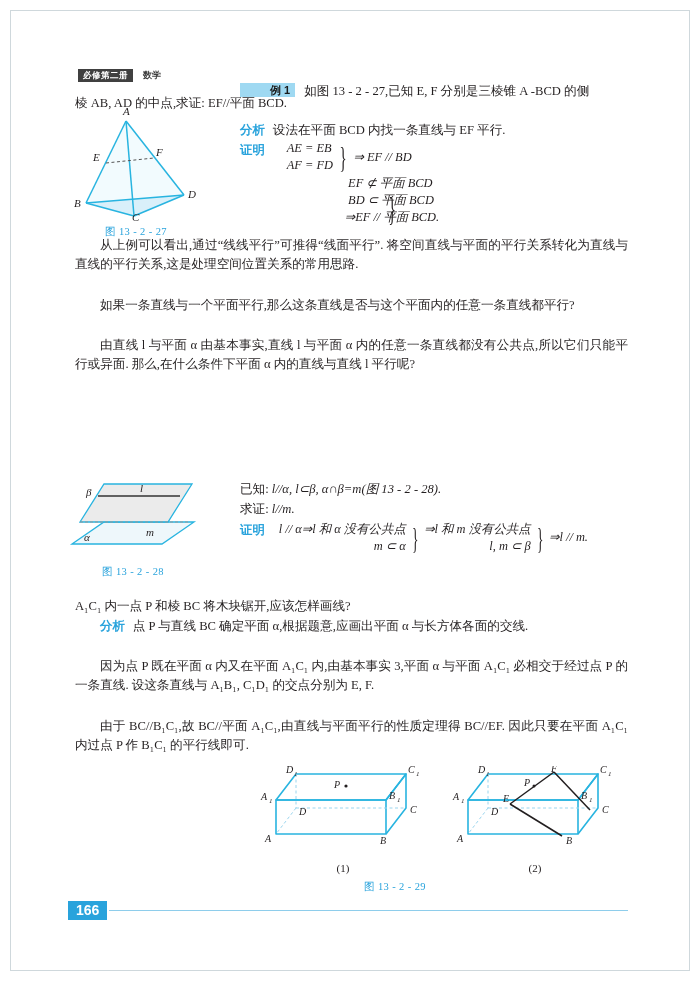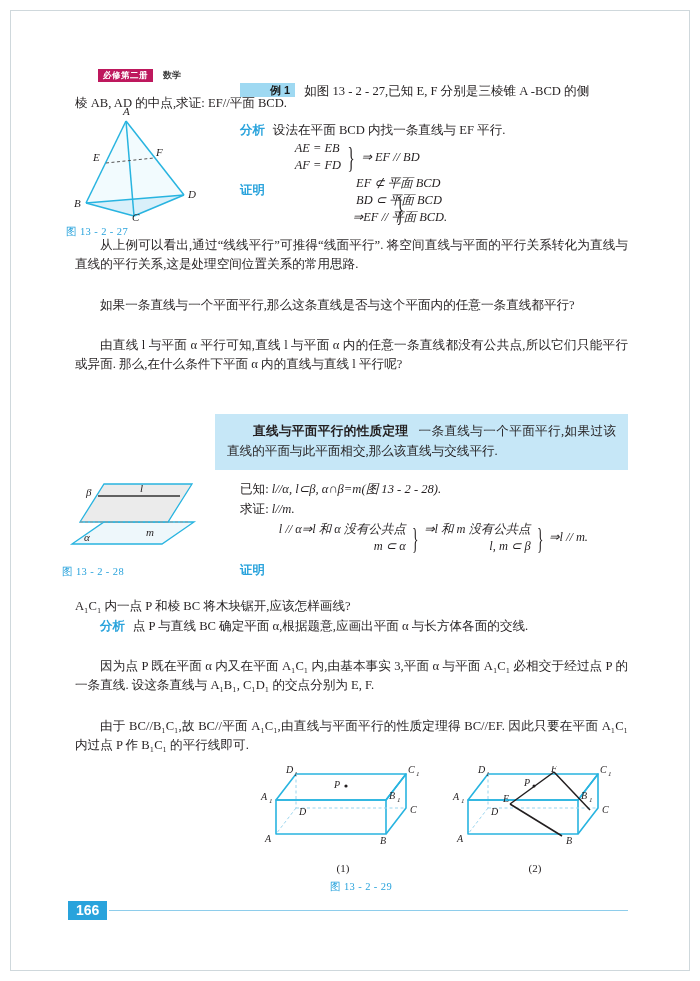--- a/index.html
+++ b/index.html
@@ -30,29 +30,28 @@
   
   .header {
     position: absolute;
     left: 78px;
     top: 69px;
     display: flex;
     align-items: center;
     gap: 6px;
   }
   .header-badge {
-    background: #be185d;
+    background: #404040;
     color: #ffffff;
     font-family: "Liberation Sans", sans-serif;
     font-size: 8.5px;
     font-weight: bold;
     padding: 2px 5px 2.5px 5px;
     letter-spacing: .5px;
     line-height: 1;
-    margin-left: 20px;
   }
   .header-subject {
     font-family: "Liberation Sans", sans-serif;
     font-size: 9px;
     font-weight: bold;
     color: #3f3f3f;
     padding-left: 4px;
   }
 
   
@@ -89,21 +88,20 @@
     padding: 0 5px;
     margin-right: 9px;
     vertical-align: 1px;
   }
   .lead {
     color: #29a3dc;
     font-weight: bold;
     font-size: 12.4px;
     margin-right: 8px;
     font-family: "Liberation Sans", sans-serif;
-    margin-top: 40px;
   }
 
   
   .theorem {
     position: absolute;
     left: 215px;
     top: 414px;
     width: 413px;
     background: #c6e7f7;
     padding: 8px 12px 9px 12px;
@@ -151,20 +149,21 @@
     height: 1px;
     background: #8ecdeb;
     margin-left: 2px;
   }
 
   
   .fig-cap {
     color: #29a3dc;
     font-family: "Liberation Serif", serif;
     font-size: 10.5px;
+    text-align: center;
     letter-spacing: .4px;
   }
   .fig {
     position: absolute;
   }
   .sub-cap {
     font-size: 11px;
     text-align: center;
     font-family: "Liberation Serif", serif;
   }
@@ -223,21 +222,21 @@
 
   <div class="col-main" style="top:121px;">
     <p class="tx" style="text-indent:25px;">
       <span class="lead">分析</span><span>设法在平面 BCD 内找一条直线与 EF 平行.</span>
     </p>
   </div>
 
   <div style="position:absolute; left:240px; top:140px; width:390px;">
     <div style="display:flex; align-items:flex-start;">
       <span class="lead" style="padding-top:2px;">证明</span>
-      <div class="math" style="margin-left:22px;">
+      <div class="math" style="margin-left:14px;">
         <div style="display:flex; align-items:center;">
           <div>
             <div class="mrow it">AE = EB</div>
             <div class="mrow it">AF = FD</div>
           </div>
           <span style="font-size:30px; line-height:0; margin:0 1px 0 3px; transform:scaleX(.5); display:inline-block;">}</span>
           <span class="mrow it" style="margin-left:2px;">⇒ EF // BD</span>
         </div>
         <div style="display:flex; align-items:center; margin-left:56px; margin-top:1px;flex-direction:column;">
           <div>
@@ -253,28 +252,23 @@
 
   <div class="col-wide" style="top:236px;">
     <p class="tx indent">从上例可以看出,通过“线线平行”可推得“线面平行”. 将空间直线与平面的平行关系转化为直线与直线的平行关系,这是处理空间位置关系的常用思路.</p>
   </div>
 
   <div class="col-wide" style="top:296px;">
     <p class="tx indent">如果一条直线与一个平面平行,那么这条直线是否与这个平面内的任意一条直线都平行?</p>
   </div>
 
   <div class="col-wide" style="top:336px;">
-    <p class="tx indent">由直线 l 与平面 α 平行可知,直线 l 与平面 α 内的任意一条直线都没有公共点,所以它们只能平行或异面. 那么,在什么条件下平面 α 内的直线与直线 l 平行呢?</p>
-  </div>
-
-  <div class="theorem">
-    <p style="text-indent:26px;">
-      <span class="th-name">直线与平面平行的性质定理</span><span>一条直线与一个平面平行,如果过该直线的平面与此平面相交,那么该直线与交线平行.</span>
-    </p>
-  </div>
+    <p class="tx indent">由直线 l 与平面 α 由基本事实,直线 l 与平面 α 内的任意一条直线都没有公共点,所以它们只能平行或异面. 那么,在什么条件下平面 α 内的直线与直线 l 平行呢?</p>
+  </div>
+
 
   <div class="fig" style="left:62px; top:478px; width:142px;">
     <svg width="142" height="82" viewBox="0 0 142 82">
 
       <polygon points="10,66 42,44 132,44 100,66" fill="#eef7fb" stroke="#28b4e0" stroke-width="1.3"></polygon>
 
       <polygon points="18,44 42,6 130,6 106,44" fill="#dadada" fill-opacity="0.55" stroke="#28b4e0" stroke-width="1.3"></polygon>
 
       <path d="M18,44 L128,44" stroke="#999" stroke-width="1" stroke-dasharray="3,2"></path>
 

